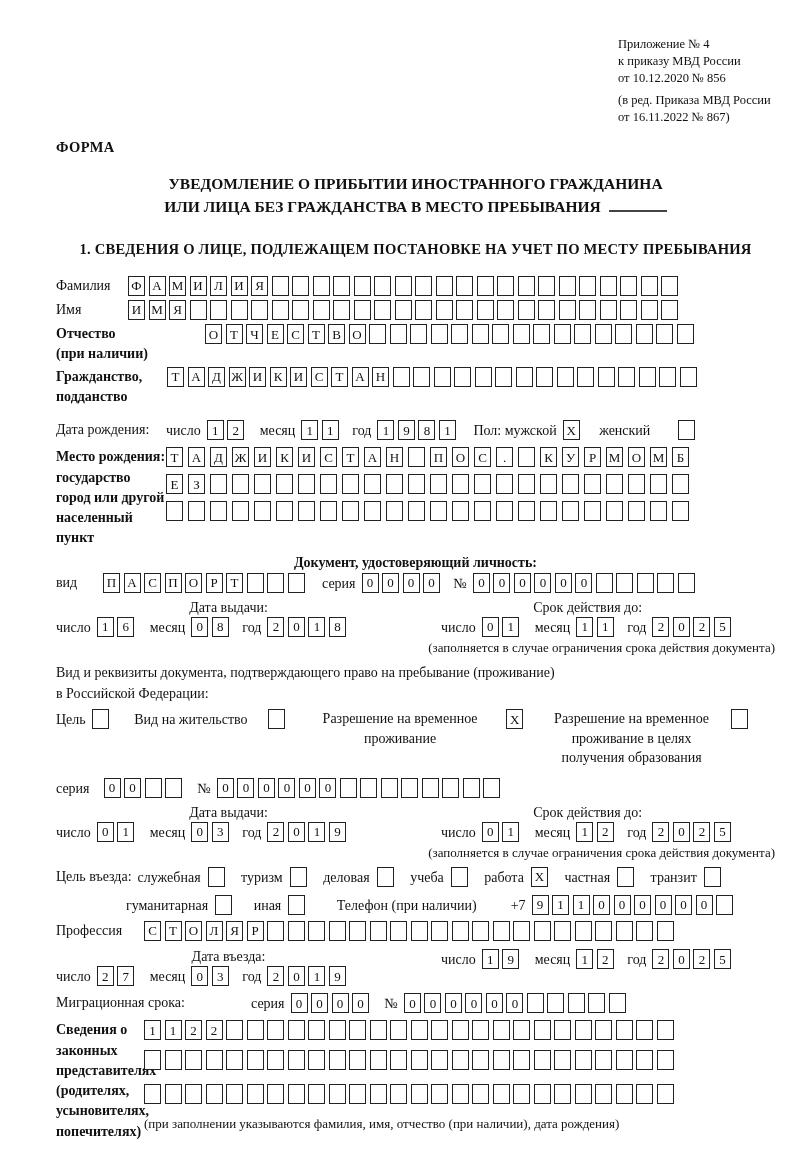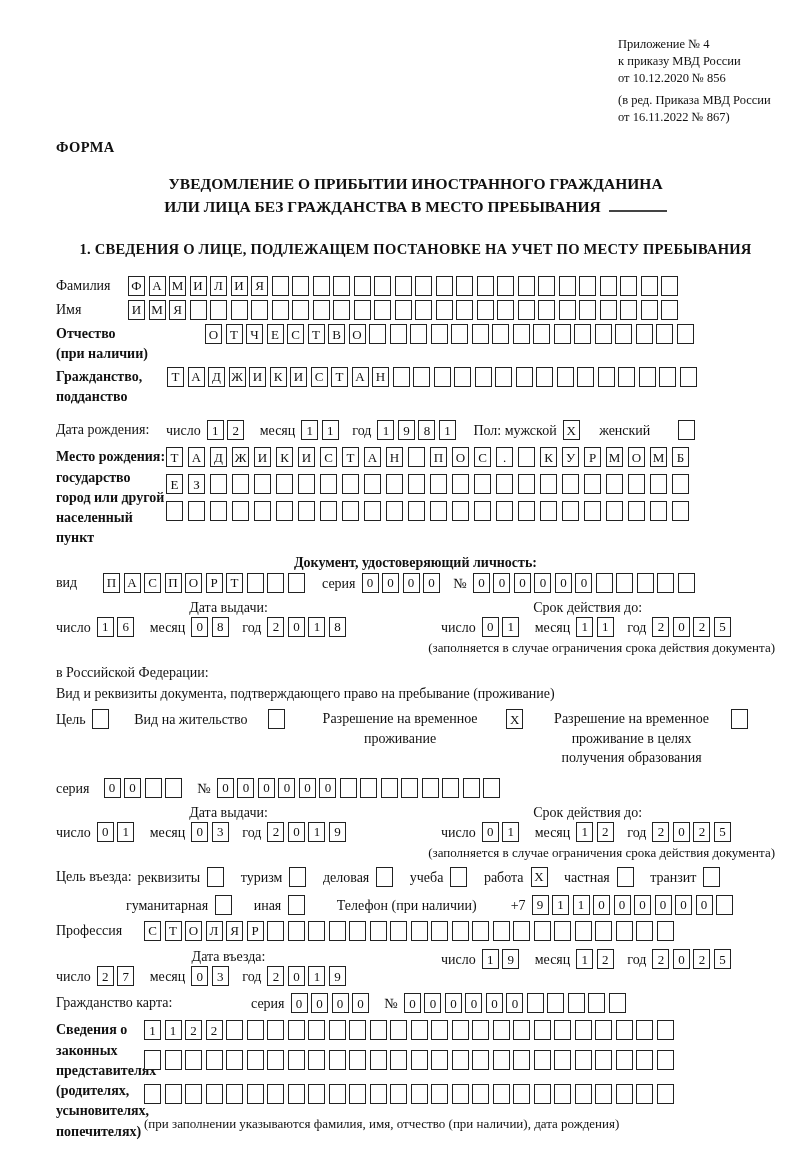--- a/index.html
+++ b/index.html
@@ -396,22 +396,22 @@
             <span class="cell">0</span>
             <span class="cell">2</span>
             <span class="cell">5</span>
           </span>
       </div>
     </div>
   </div>
   <div class="note">(заполняется в случае ограничения срока действия документа)</div>
 
   <div style="margin-top:6px; line-height:1.55">
+    <div>Вид и реквизиты документа, подтверждающего право на пребывание (проживание)</div>
     <div>в Российской Федерации:</div>
-    <div>Вид и реквизиты документа, подтверждающего право на пребывание (проживание)</div>
   </div>
 
   <div class="row" style="margin-top:4px">
     <span class="dl">Цель</span>
     <span class="cells">
         <span class="cell"></span>
       </span>
     <span class="dl" style="margin-left:22px">Вид на жительство</span>
     <span class="cells" style="margin-left:14px">
         <span class="cell"></span>
@@ -497,21 +497,21 @@
             <span class="cell">5</span>
           </span>
       </div>
     </div>
   </div>
   <div class="note">(заполняется в случае ограничения срока действия документа)</div>
 
   <div class="row" style="margin-top:6px">
     <span class="lbl">Цель въезда:</span>
     <span class="pitem" style="margin-left:6px">
-      <span class="plbl">реквизиты</span>
+      <span class="plbl">служебная</span>
       <span class="cells">
           <span class="cell"></span>
         </span>
     </span>
     <span class="pitem">
       <span class="plbl">туризм</span>
       <span class="cells">
           <span class="cell"></span>
         </span>
     </span>
@@ -648,21 +648,21 @@
             <span class="cell">2</span>
             <span class="cell">0</span>
             <span class="cell">2</span>
             <span class="cell">5</span>
           </span>
       </div>
     </div>
   </div>
 
   <div class="row" style="margin-top:6px">
-    <span class="lbl" style="width:145px">Гражданство карта:</span>
+    <span class="lbl" style="width:145px">Миграционная срока:</span>
     <span class="dl" style="margin-left:50px">серия</span>
     <span class="cells">
         <span class="cell">0</span>
         <span class="cell">0</span>
         <span class="cell">0</span>
         <span class="cell">0</span>
       </span>
     <span class="dl" style="margin-left:12px">№</span>
     <span class="cells">
         <span class="cell">0</span>

